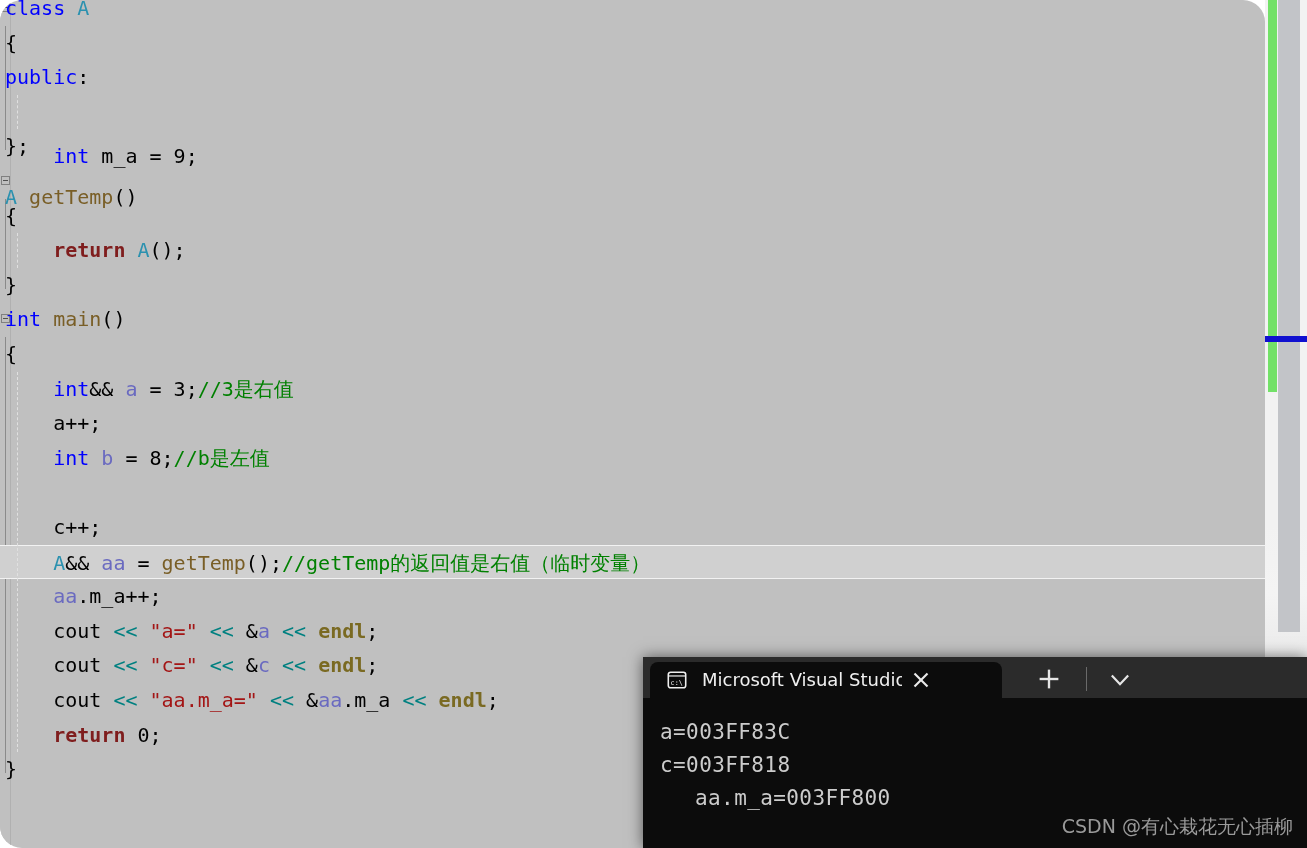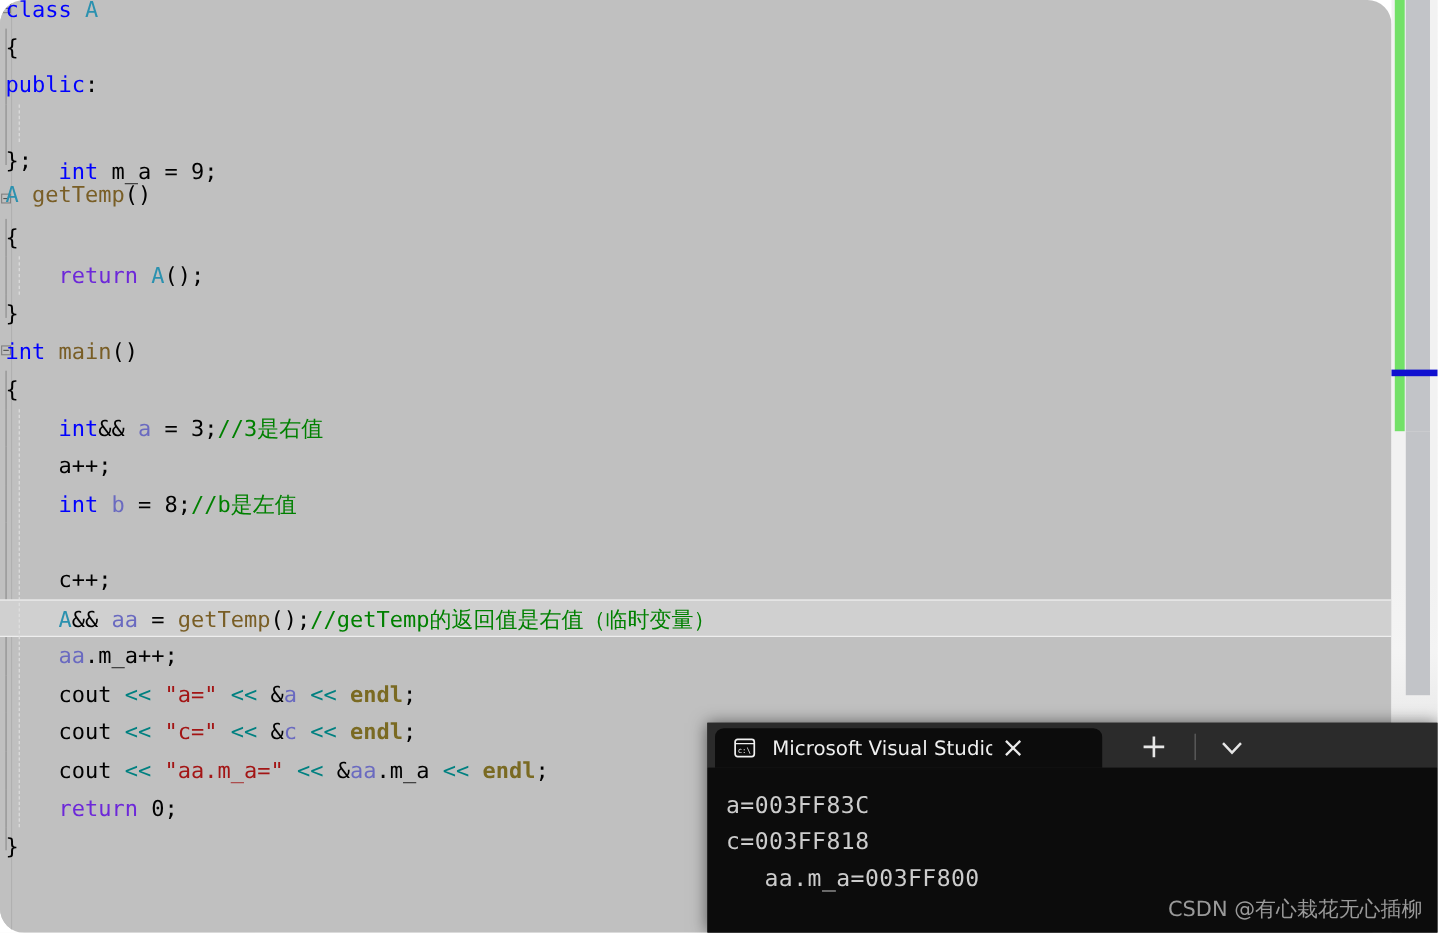--- a/index.html
+++ b/index.html
@@ -102,21 +102,21 @@
   }
 
   
   .kw   { color: #0000ff; }
   .typ  { color: #2b91af; }
   .fn   { color: #795e26; }
   .str  { color: #a31515; }
   .cmt  { color: #008000; }
   .num  { color: #000000; }
   .var  { color: #6a6ac0; }
-  .ctl  { color: #6d28d9; }
+  .ctl  { color: #7f1d1d; font-weight: bold; }
   .op   { color: #008080; }
   .endl { color: #7a6a22; font-weight: bold; }
   .pl   { color: #000000; }
 
   
   #scroll-col {
     position: absolute;
     right: 0; top: 0;
     width: 42px;
     height: 848px;
@@ -289,21 +289,21 @@
         <div class="fold-line" style="top: 717.6px; height: 34.6px;"></div>
         <div class="fold-line" style="top: 752.2px; height: 20.76px;"></div>
       </div>
 
     <div id="code">
         <div class="line" style="top: -9px;"><span class="txt"><span class="kw">class </span><span class="typ">A</span></span></div>
         <div class="line" style="top: 25.6px;"><span class="txt"><span class="pl">{</span></span></div>
         <div class="line" style="top: 60.2px;"><span class="txt"><span class="kw">public</span><span class="pl">:</span></span></div>
         <div class="line" style="top: 94.8px; margin-top: 44px;"><span class="txt"><span class="pl">    </span><span class="kw">int</span><span class="pl"> m_a = </span><span class="num">9</span><span class="pl">;</span></span></div>
         <div class="line" style="top: 129.4px;"><span class="txt"><span class="pl">};</span></span></div>
-        <div class="line" style="top: 160px;"><span class="txt"><span class="typ">A</span><span class="pl"> </span><span class="fn">getTemp</span><span class="pl">()</span></span></div>
+        <div class="line" style="top: 180px;"><span class="txt"><span class="typ">A</span><span class="pl"> </span><span class="fn">getTemp</span><span class="pl">()</span></span></div>
         <div class="line" style="top: 198.6px;"><span class="txt"><span class="pl">{</span></span></div>
         <div class="line" style="top: 233.2px;"><span class="txt"><span class="pl">    </span><span class="ctl">return</span><span class="pl"> </span><span class="typ">A</span><span class="pl">();</span></span></div>
         <div class="line" style="top: 267.8px;"><span class="txt"><span class="pl">}</span></span></div>
         <div class="line" style="top: 302.4px;"><span class="txt"><span class="kw">int</span><span class="pl"> </span><span class="fn">main</span><span class="pl">()</span></span></div>
         <div class="line" style="top: 337px;"><span class="txt"><span class="pl">{</span></span></div>
         <div class="line" style="top: 371.6px;"><span class="txt"><span class="pl">    </span><span class="kw">int</span><span class="pl">&amp;&amp; </span><span class="var">a</span><span class="pl"> = </span><span class="num">3</span><span class="pl">;</span><span class="cmt">//3是右值</span></span></div>
         <div class="line" style="top: 406.2px;"><span class="txt"><span class="pl">    a++;</span></span></div>
         <div class="line" style="top: 440.8px;"><span class="txt"><span class="pl">    </span><span class="kw">int</span><span class="pl"> </span><span class="var">b</span><span class="pl"> = </span><span class="num">8</span><span class="pl">;</span><span class="cmt">//b是左值</span></span></div>
         <div class="line" style="top: 510px;"><span class="txt"><span class="pl">    c++;</span></span></div>
         <div class="line cur" style="top: 544.6px;"><span class="txt"><span class="pl">    </span><span class="typ">A</span><span class="pl">&amp;&amp; </span><span class="var">aa</span><span class="pl"> = </span><span class="fn">getTemp</span><span class="pl">();</span><span class="cmt">//getTemp的返回值是右值（临时变量）</span></span></div>

